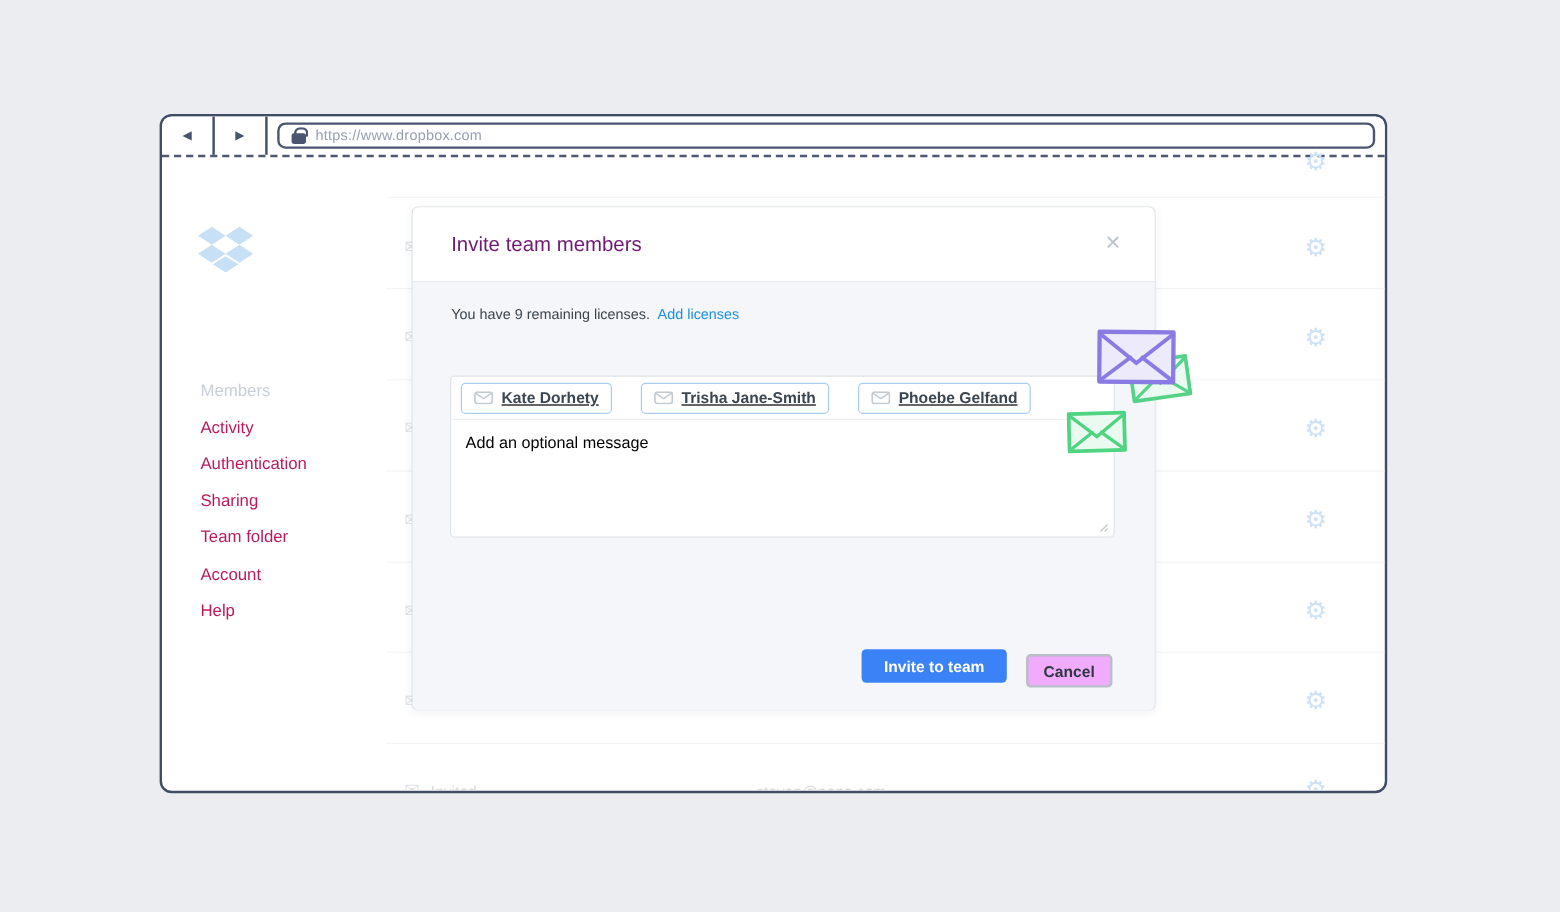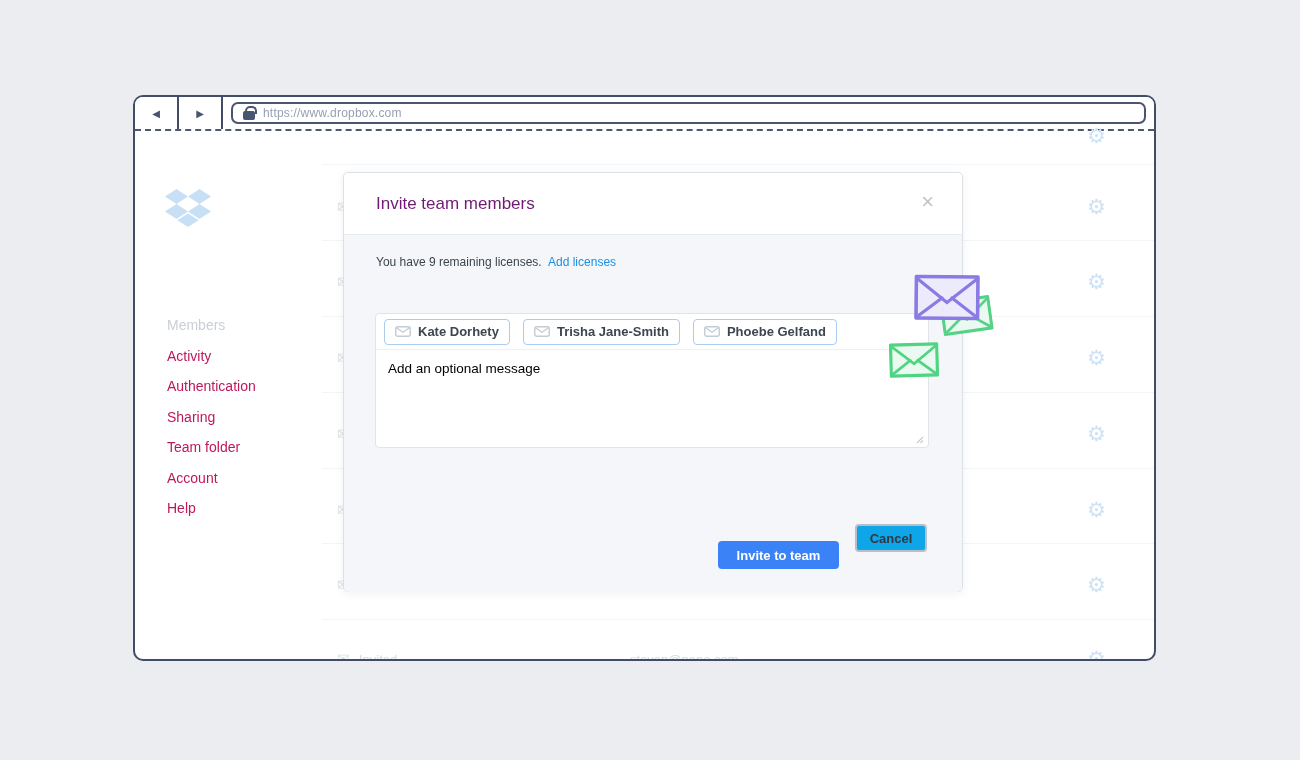--- a/index.html
+++ b/index.html
@@ -90,43 +90,44 @@
   .license-line {
     position:absolute; left:32px; top:20px; font-size:12px; color:#3c454e;
   }
   .license-link { color:#1b8fe5; cursor:pointer; margin-left:3px; }
 
   .input-group {
     position:absolute; left:31px; top:78px; width:554px; height:135px;
     background:#fff; border:1px solid #e0e4e8; border-radius:4px;
   }
   .chips-row {
-    height:36px; display:flex; align-items:center; gap:13px; padding:0 8px;
+    height:36px; display:flex; align-items:center; gap:24px; padding:0 8px;
     border-bottom:1px solid #eef1f3;
+    text-decoration:underline;
   }
   .chip {
     display:flex; align-items:center; gap:7px; height:26px; padding:0 10px;
     border:1px solid #a9cdf0; border-radius:4px; background:#fff;
     font-size:13px; font-weight:600; color:#3c4650; cursor:pointer; white-space:nowrap;
   }
   .message-area { position:relative; height:98px; cursor:text; }
   .placeholder {
     position:absolute; left:12px; top:11px; font-size:13.5px; color:#000000;
   }
   .resize-handle { position:absolute; right:4px; bottom:4px; }
 
   .btn-invite {
     position:absolute; left:374px; top:306px; width:121px; height:28px;
     background:#3b82f6; border:none; border-radius:4px;
     color:#fff; font-size:13px; font-weight:700; cursor:pointer;
     font-family:"Liberation Sans", sans-serif;
   }
   .btn-cancel {
-    position:absolute; left:511px; top:289px; width:72px; height:28px;
-    background:#0ea5e9; border:2px solid #b8bfc7; border-radius:4px;
+    position:absolute; left:511px; top:310px; width:72px; height:28px;
+    background:#f0abfc; border:2px solid #b8bfc7; border-radius:4px;
     color:#2f3840; font-size:13px; font-weight:700; cursor:pointer;
     font-family:"Liberation Sans", sans-serif;
   }
 
   
   .env { position:absolute; z-index:20; }
   .env-green-back { left:941px; top:296px; transform:rotate(-8deg); }
   .env-purple { left:914px; top:274px; transform:rotate(.5deg); }
   .env-green-solo { left:889px; top:341px; transform:rotate(-1.5deg); }
 </style>

